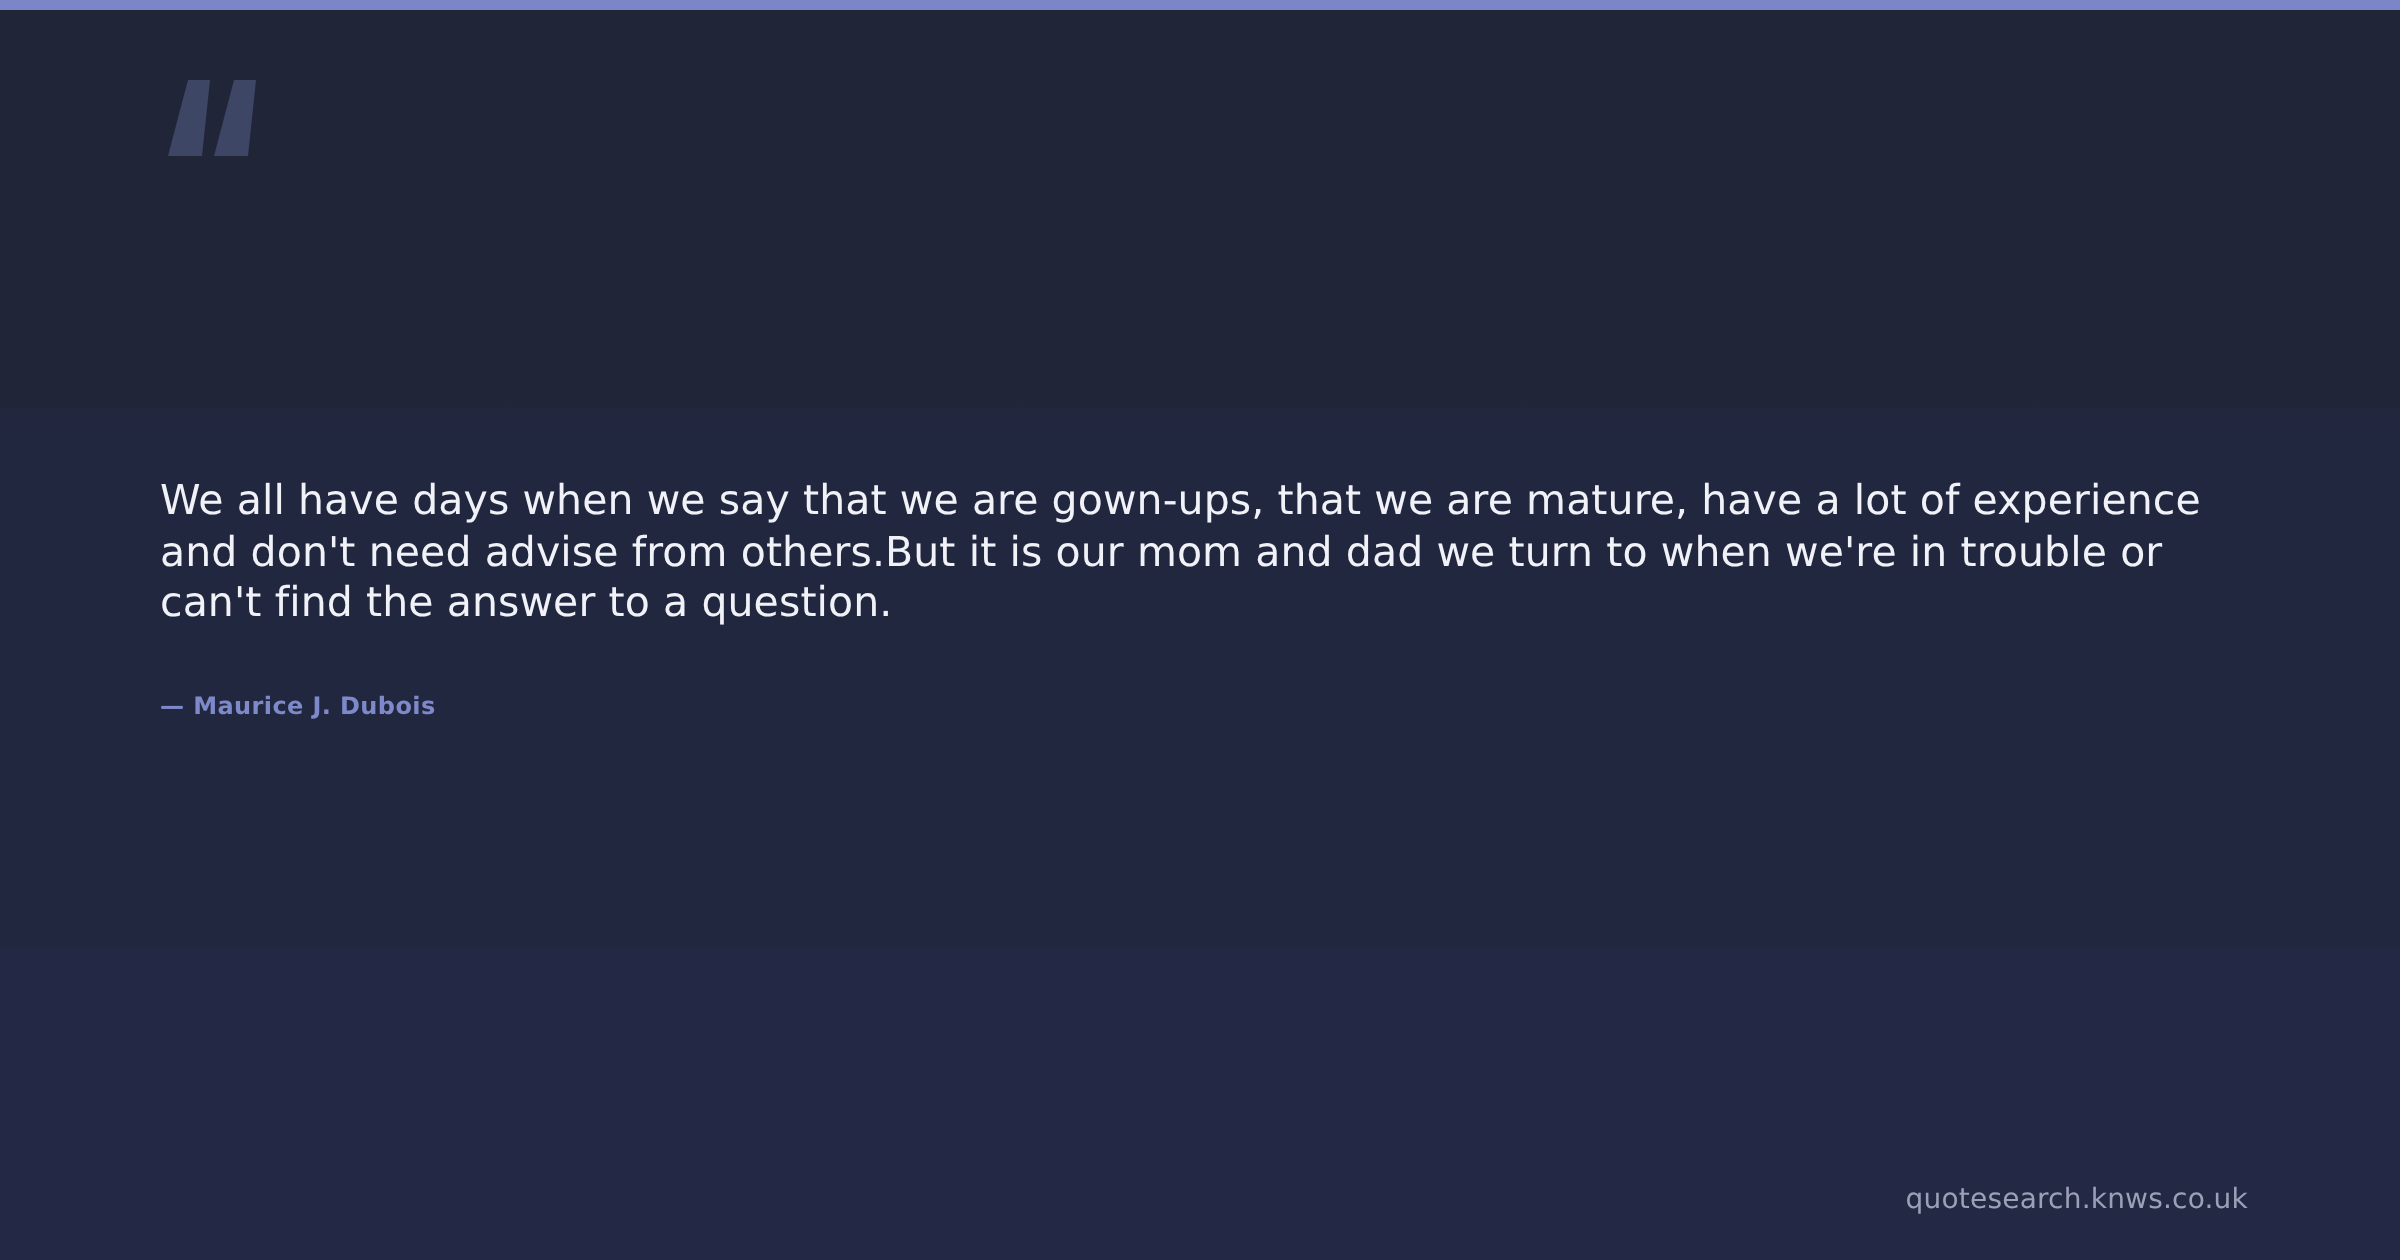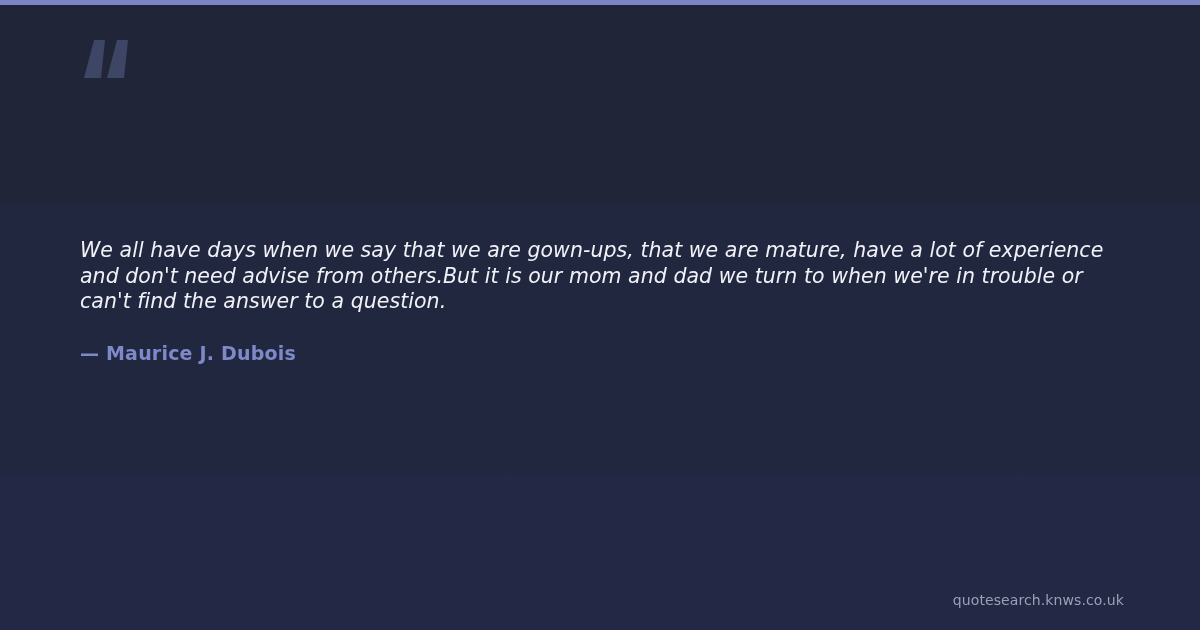--- a/index.html
+++ b/index.html
@@ -60,28 +60,27 @@
   }
 
   .quote-text {
     margin: 0;
     font-size: 20.5px;
     line-height: 25.5px;
     color: #f1f2f7;
     letter-spacing: 0.05px;
     font-weight: 400;
     white-space: pre-wrap;
-    font-style: italic;
   }
 
   .quote-author {
     position: absolute;
     left: 80px;
     top: 341px;
-    font-size: 19px;
+    font-size: 12px;
     line-height: 24px;
     font-weight: 700;
     color: #7e89ca;
     letter-spacing: 0.2px;
     white-space: nowrap;
   }
 
   .site-footer {
     position: absolute;
     right: 76px;

